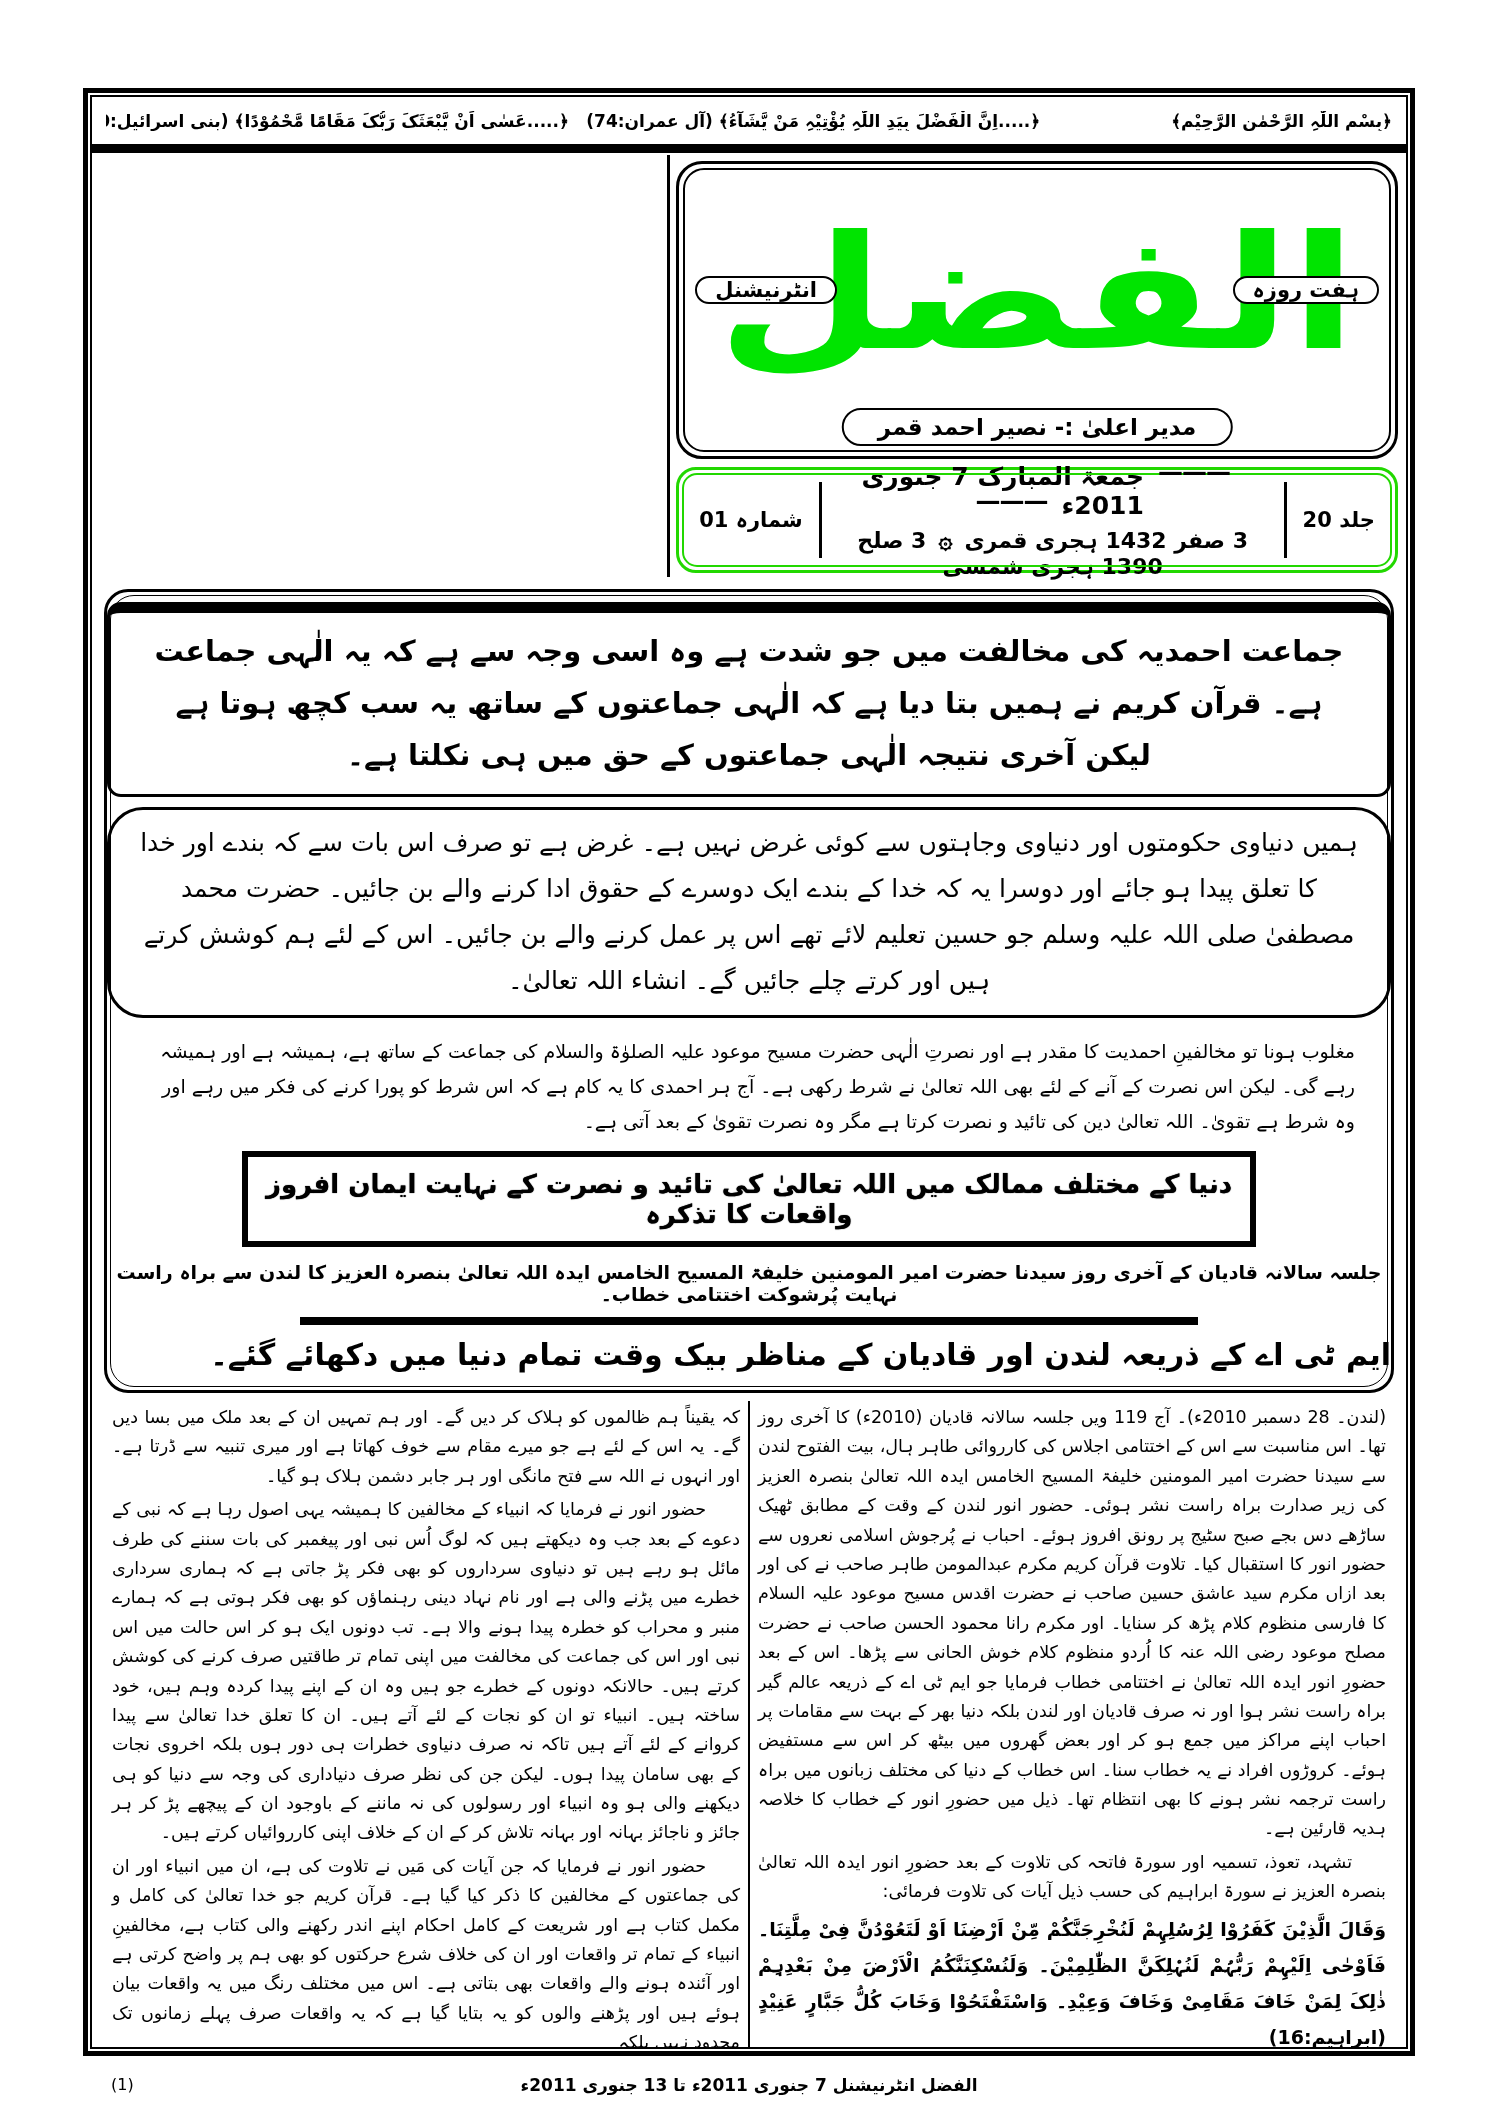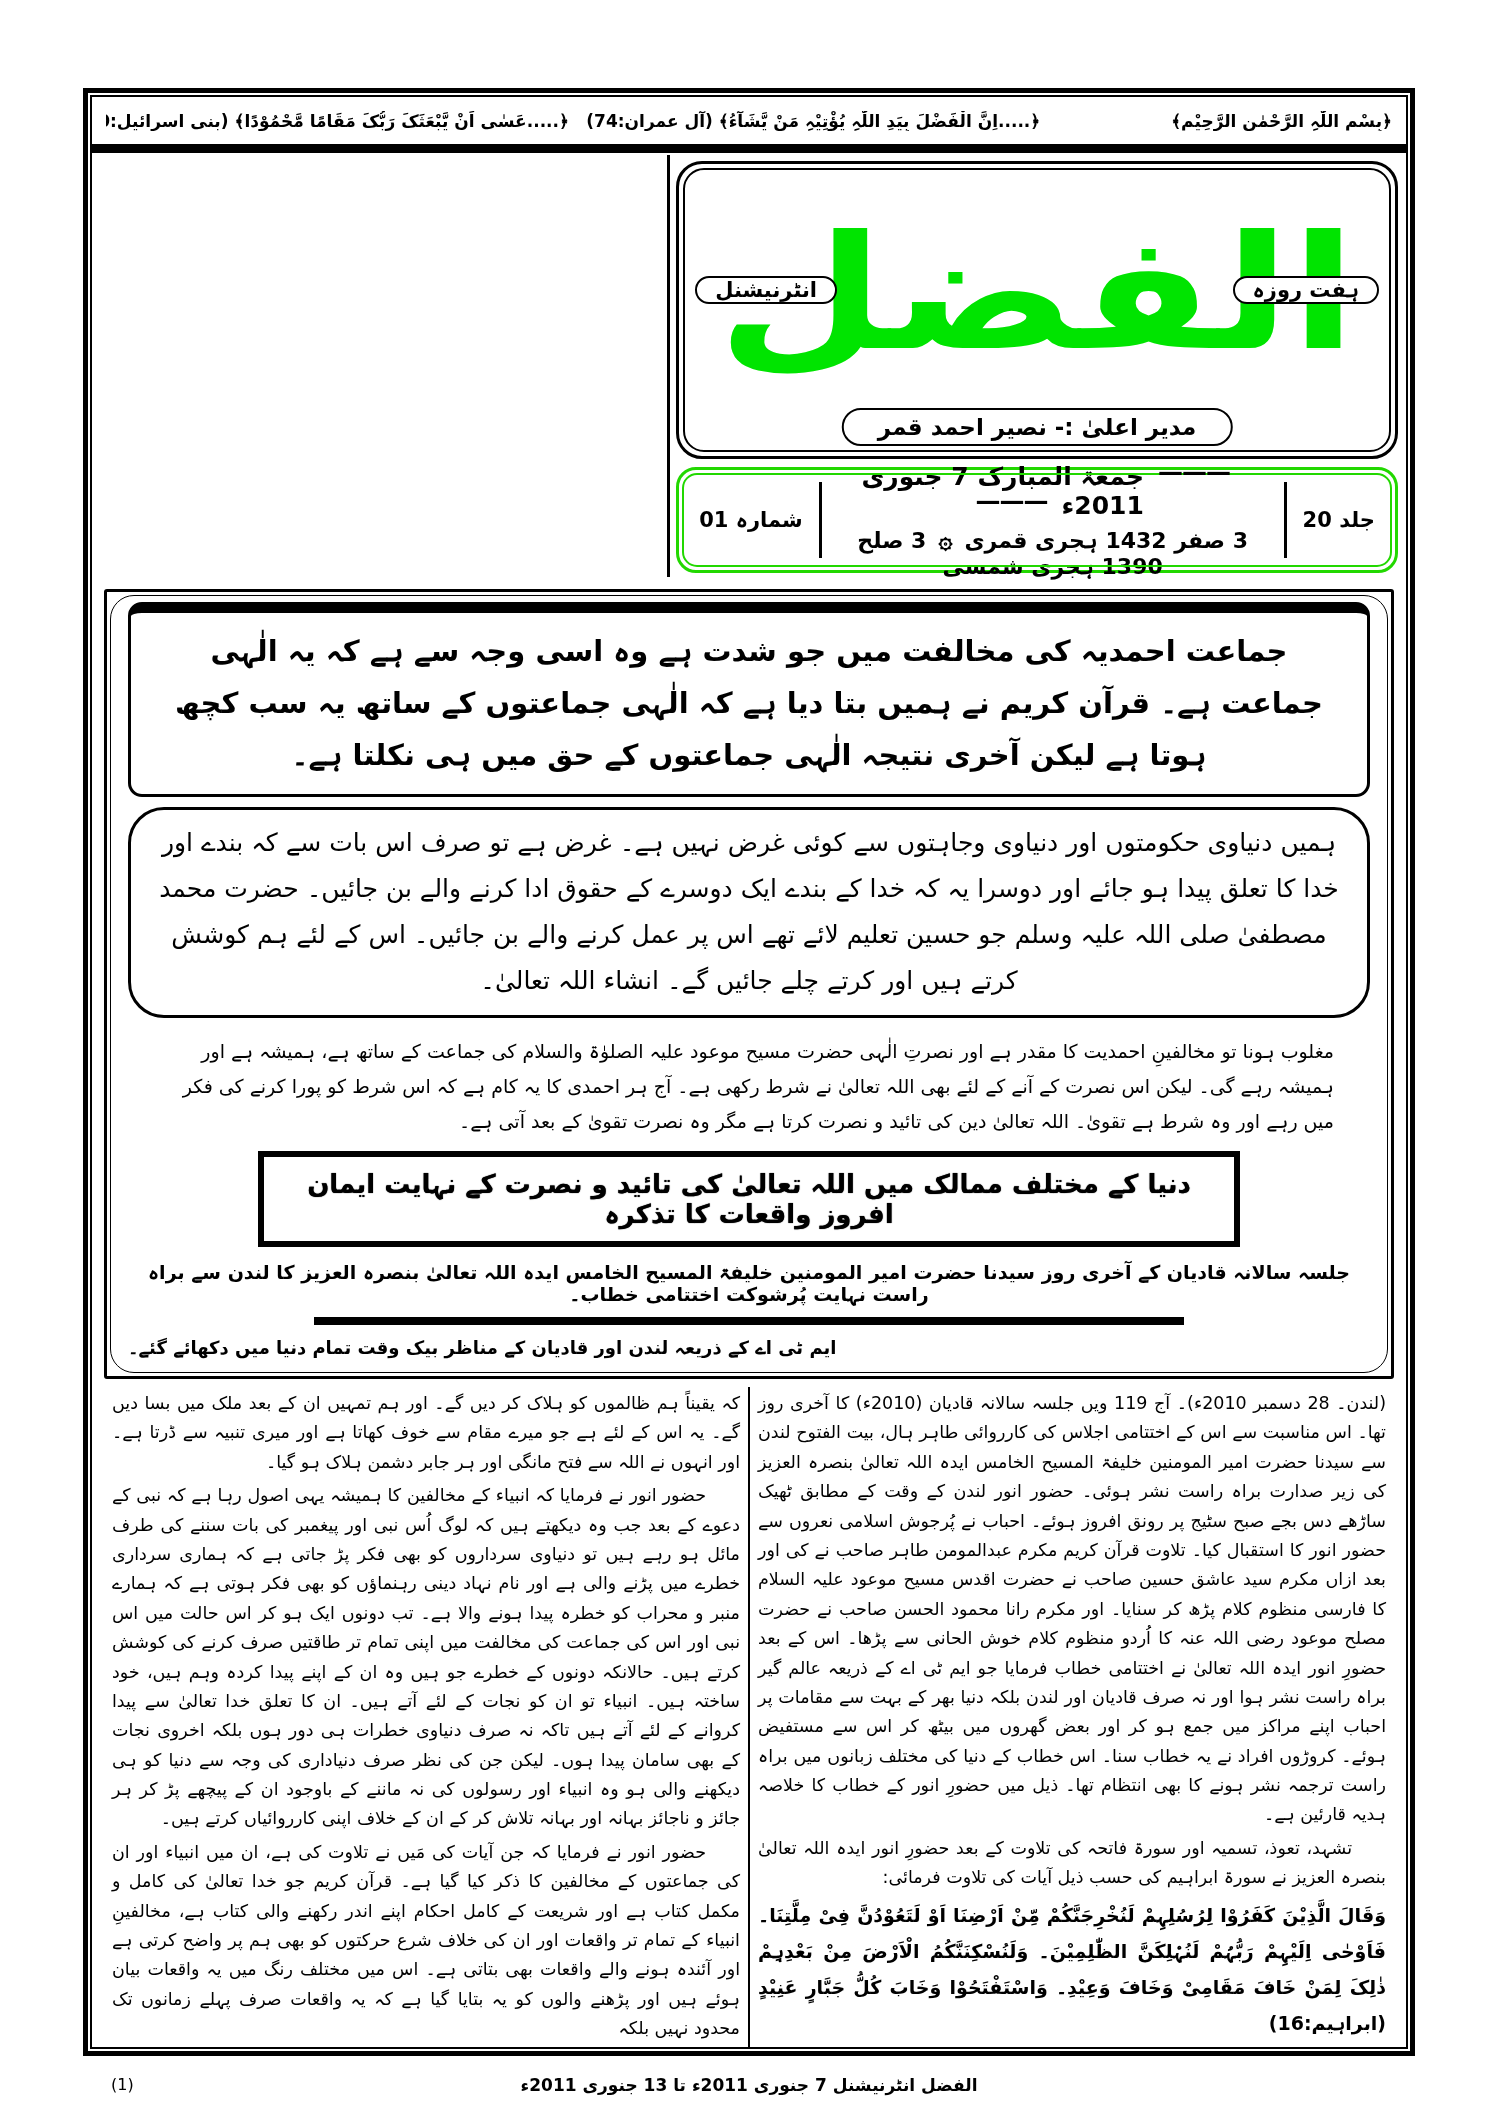--- a/index.html
+++ b/index.html
@@ -58,33 +58,33 @@
   .date-line2{font-size:22px;font-weight:bold;margin-top:6px;}
   .rub{margin:0 12px;font-size:24px;}
 
   .oval{width:74%;margin:2px auto 12px;border:4px solid var(--border-green);border-radius:50%;
     text-align:center;font-size:29px;font-weight:bold;padding:16px 6px;background:#fff;}
   .hadith-box{border:5px solid var(--border-green);border-radius:26px;padding:12px 24px 4px;min-height:272px;background:#fff;}
   .hadith{font-size:27px;font-weight:bold;line-height:1.95;text-align:center;margin:4px 0 14px;}
   .citation{font-size:19px;margin:0 0 10px;text-align:right;padding-right:46px;}
 
   
-  .lead{margin:10px 12px 0;border:3px solid #000;border-radius:3px;position:relative;
-    padding:10px 21px 8px;flex:0 0 auto;background:#fff;}
+  .lead{margin:10px 12px 0;border:3px solid #000;border-radius:24px;position:relative;
+    padding:10px 0 8px;flex:0 0 auto;background:#fff;}
   .lead .inner-line{position:absolute;inset:3px;border:1px solid #000;border-radius:24px;pointer-events:none;}
   .intro-box{border:3px solid #000;border-top:11px solid #000;border-radius:14px;
     padding:12px 28px;font-size:29px;font-weight:bold;text-align:center;line-height:1.8;}
   .quote-box{margin-top:10px;border:3px solid #000;border-radius:36px;
     padding:10px 26px;font-size:25px;line-height:1.85;text-align:center;}
   .plain-para{padding:16px 36px 8px;font-size:19px;line-height:1.85;text-align:right;}
   .headline-box{width:79%;margin:4px auto 0;border:6px solid #000;padding:12px 10px;
     font-size:26px;font-weight:bold;text-align:center;text-shadow:0 0 1px #000;}
   .subline{margin-top:14px;text-align:center;font-size:19px;font-weight:bold;}
   .hr-bar{width:70%;height:8px;background:#000;margin:12px auto 8px;}
-  .mta-line{text-align:left;font-size:18px;font-weight:bold;margin:12px 0 10px;}
+  .mta-line{text-align:right;font-size:30px;font-weight:bold;margin:12px 0 10px;}
 
   
   .columns{flex:1;min-height:0;display:flex;margin:8px 12px 0;overflow:hidden;}
   .col{flex:1;padding:2px 8px;font-size:17.5px;line-height:1.68;text-align:justify;text-align-last:right;overflow:hidden;}
   .colbar{width:2px;background:#000;flex:0 0 auto;}
   .col p{margin:0 0 4px;}
   .col p.indent{text-indent:34px;}
   .col p.arabic{font-weight:bold;font-size:19px;line-height:1.9;}
 
   

